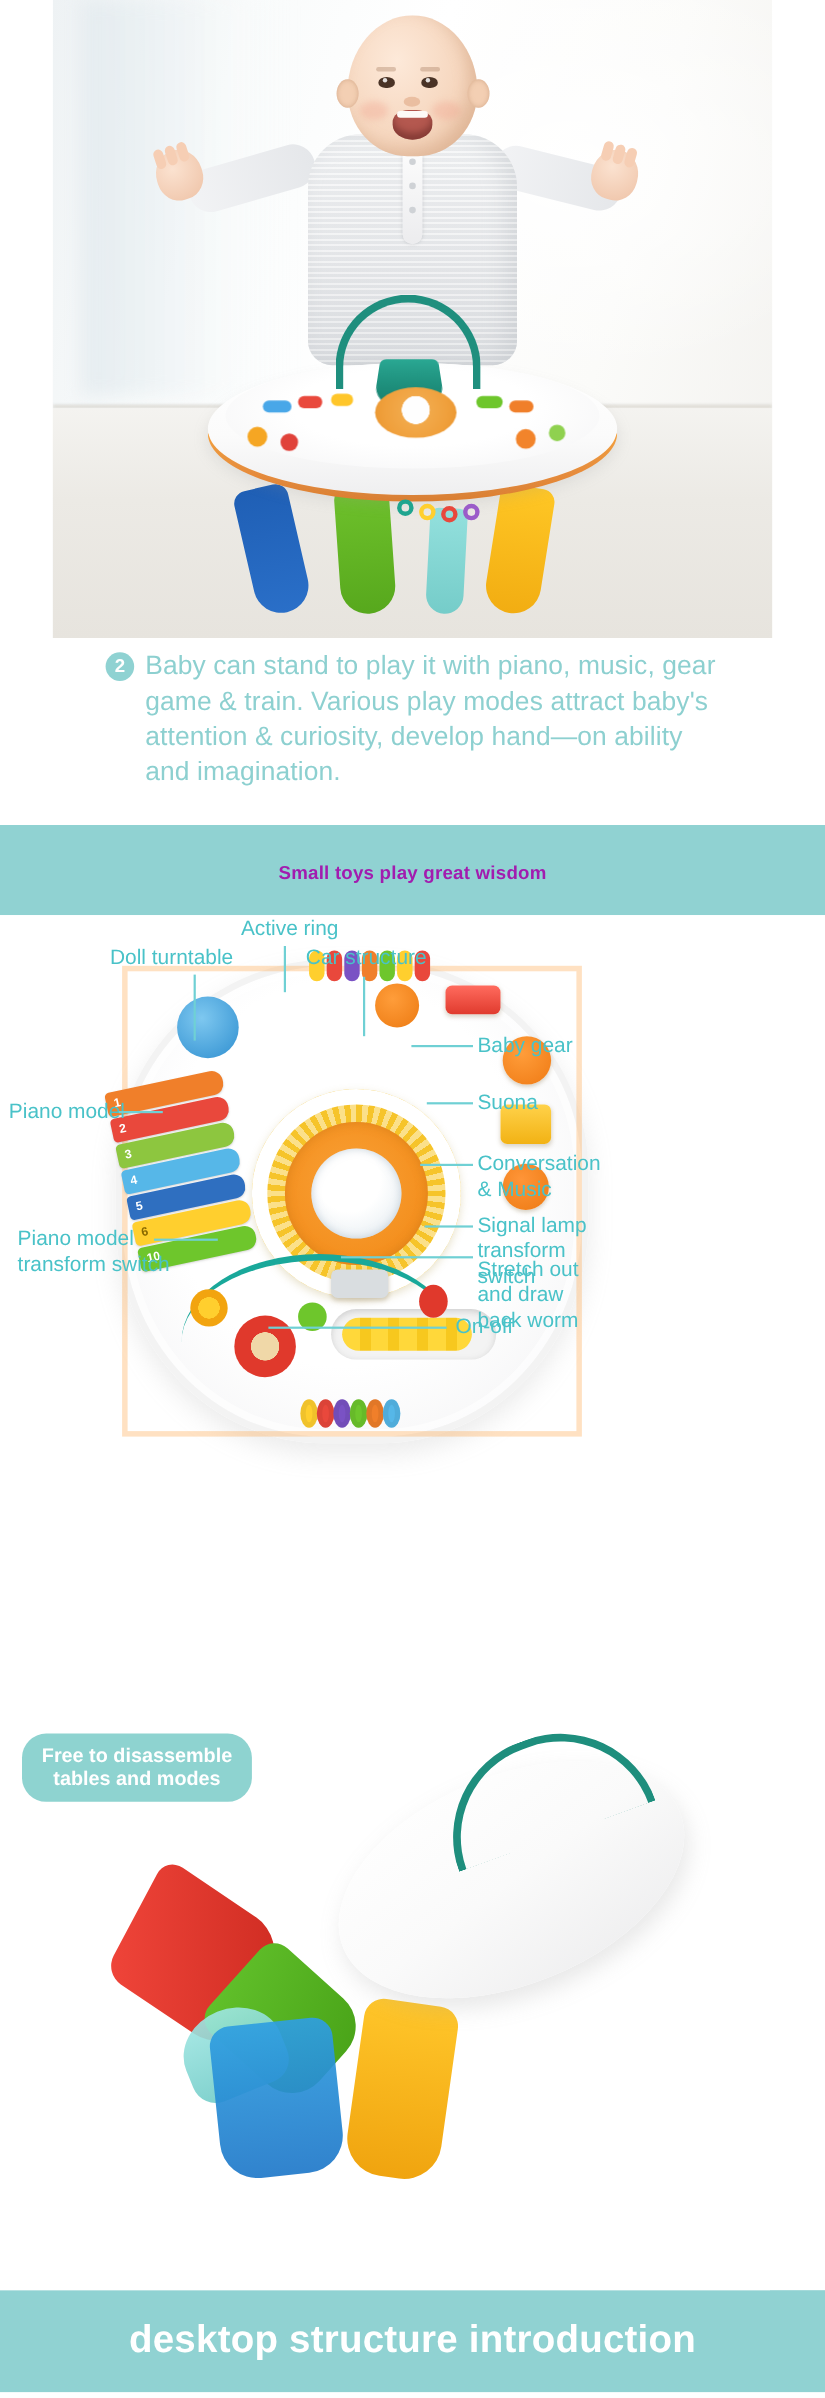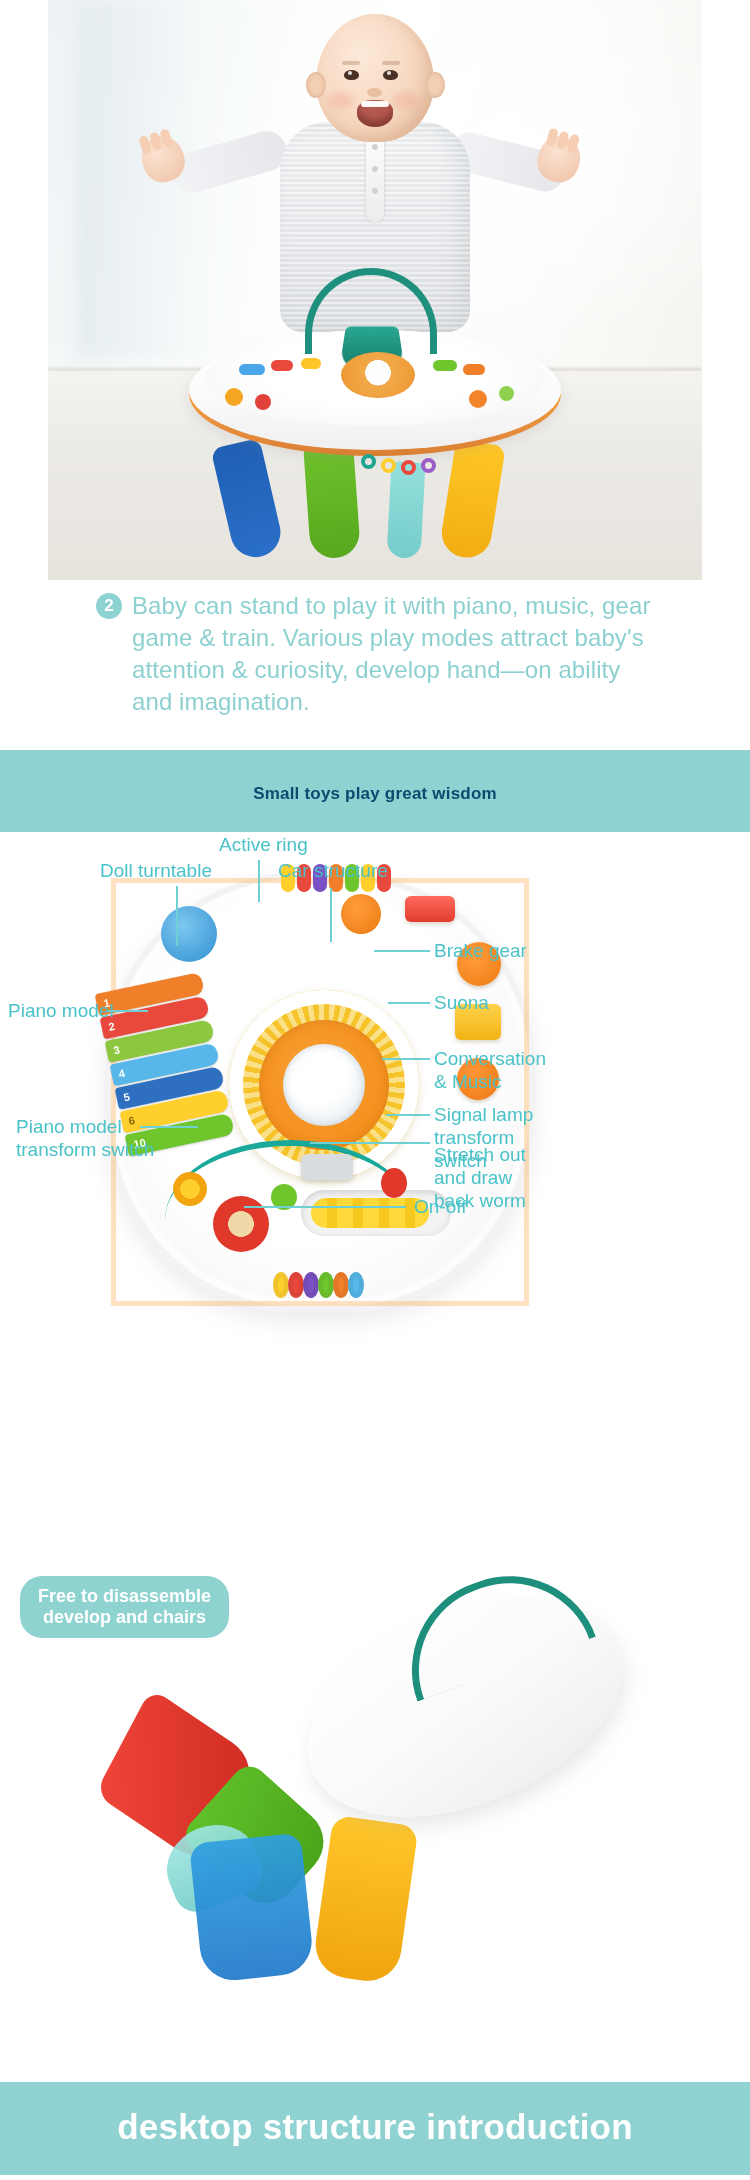--- a/index.html
+++ b/index.html
@@ -183,21 +183,21 @@
     padding: 26px 0 28px 0;
   }
   .banner-title {
     color: #ffffff;
     font-size: 35px;
     font-weight: 700;
     letter-spacing: .2px;
     line-height: 1.1;
   }
   .banner-sub {
-    color: #0c4a6e;
+    color: #a21caf;
     font-size: 17px;
     font-weight: 600;
     margin-top: 8px;
     letter-spacing: .2px;
   }
 
   
   .diagram-section {
     position: relative;
     width: 750px;
@@ -478,21 +478,21 @@
 
     <div class="diag-label" style="left:100px; top:28px;">Doll turntable</div>
     <div class="lead v" style="left:176px; top:54px;  height:60px;"></div>
 
     <div class="diag-label" style="left:219px; top:2px;">Active ring</div>
     <div class="lead v" style="left:258px; top:28px;  height:42px;"></div>
 
     <div class="diag-label" style="left:278px; top:28px;">Car structure</div>
     <div class="lead v" style="left:330px; top:56px;  height:54px;"></div>
 
-    <div class="diag-label" style="left:434px; top:108px;">Brake gear</div>
+    <div class="diag-label" style="left:434px; top:108px;">Baby gear</div>
     <div class="lead h" style="left:374px; top:118px; width:56px;"></div>
 
     <div class="diag-label" style="left:434px; top:160px;">Suona</div>
     <div class="lead h" style="left:388px; top:170px; width:42px;"></div>
 
     <div class="diag-label" style="left:434px; top:216px;">Conversation
 &amp; Music</div>
     <div class="lead h" style="left:382px; top:226px; width:48px;"></div>
 
     <div class="diag-label" style="left:434px; top:272px;">Signal lamp
@@ -512,21 +512,21 @@
 transform switch</div>
     <div class="lead h" style="left:140px;  top:294px; width:58px;"></div>
 
     <div class="diag-label" style="left:414px; top:364px;">On-off</div>
     <div class="lead h" style="left:244px; top:374px; width:162px;"></div>
   </section>
 
   <section class="disassemble-section">
     <div class="badge">
       <div>Free to disassemble</div>
-      <div>develop and chairs</div>
+      <div>tables and modes</div>
     </div>
 
     <div class="exploded">
       <div class="leg red"></div>
       <div class="leg green"></div>
       <div class="leg teal"></div>
       <div class="leg blue"></div>
       <div class="leg yellow"></div>
       <div class="table-rim"></div>
       <div class="table-top"></div>

